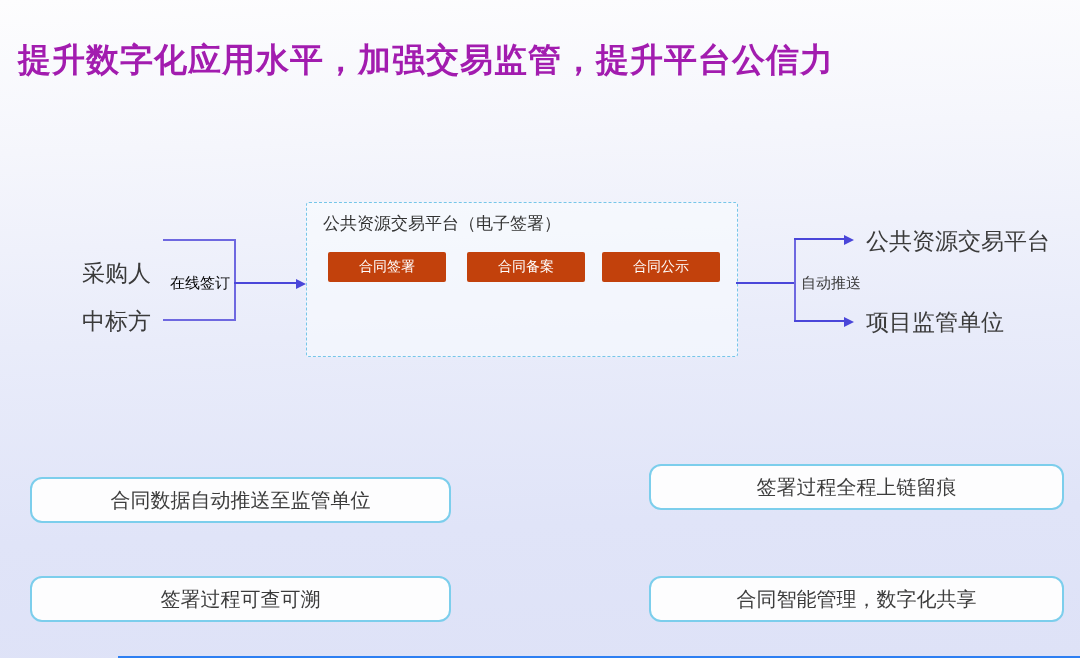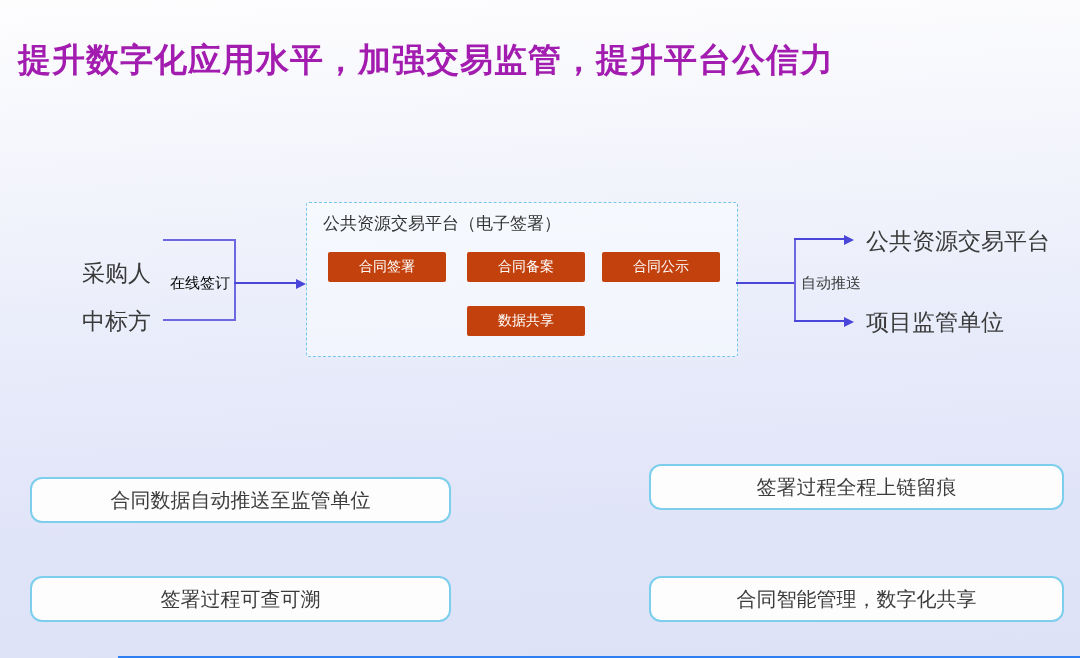--- a/index.html
+++ b/index.html
@@ -77,21 +77,20 @@
 <div class="ln h ln-p2"></div>
 <div class="ln v ln-vl"></div>
 <div class="ln h ln-main"></div>
 <div class="head hm"></div>
 
 <div class="platform">
   <div class="platform-title">公共资源交易平台（电子签署）</div>
   <div class="chip c1">合同签署</div>
   <div class="chip c2">合同备案</div>
   <div class="chip c3">合同公示</div>
-  <div class="chip c5">数据共享</div>
 </div>
 
 <div class="ln h ln-out"></div>
 <div class="ln v ln-vr"></div>
 <div class="ln h ln-t1"></div>
 <div class="head ht1"></div>
 <div class="ln h ln-t2"></div>
 <div class="head ht2"></div>
 <div class="push-label">自动推送</div>
 <div class="target t1">公共资源交易平台</div>

